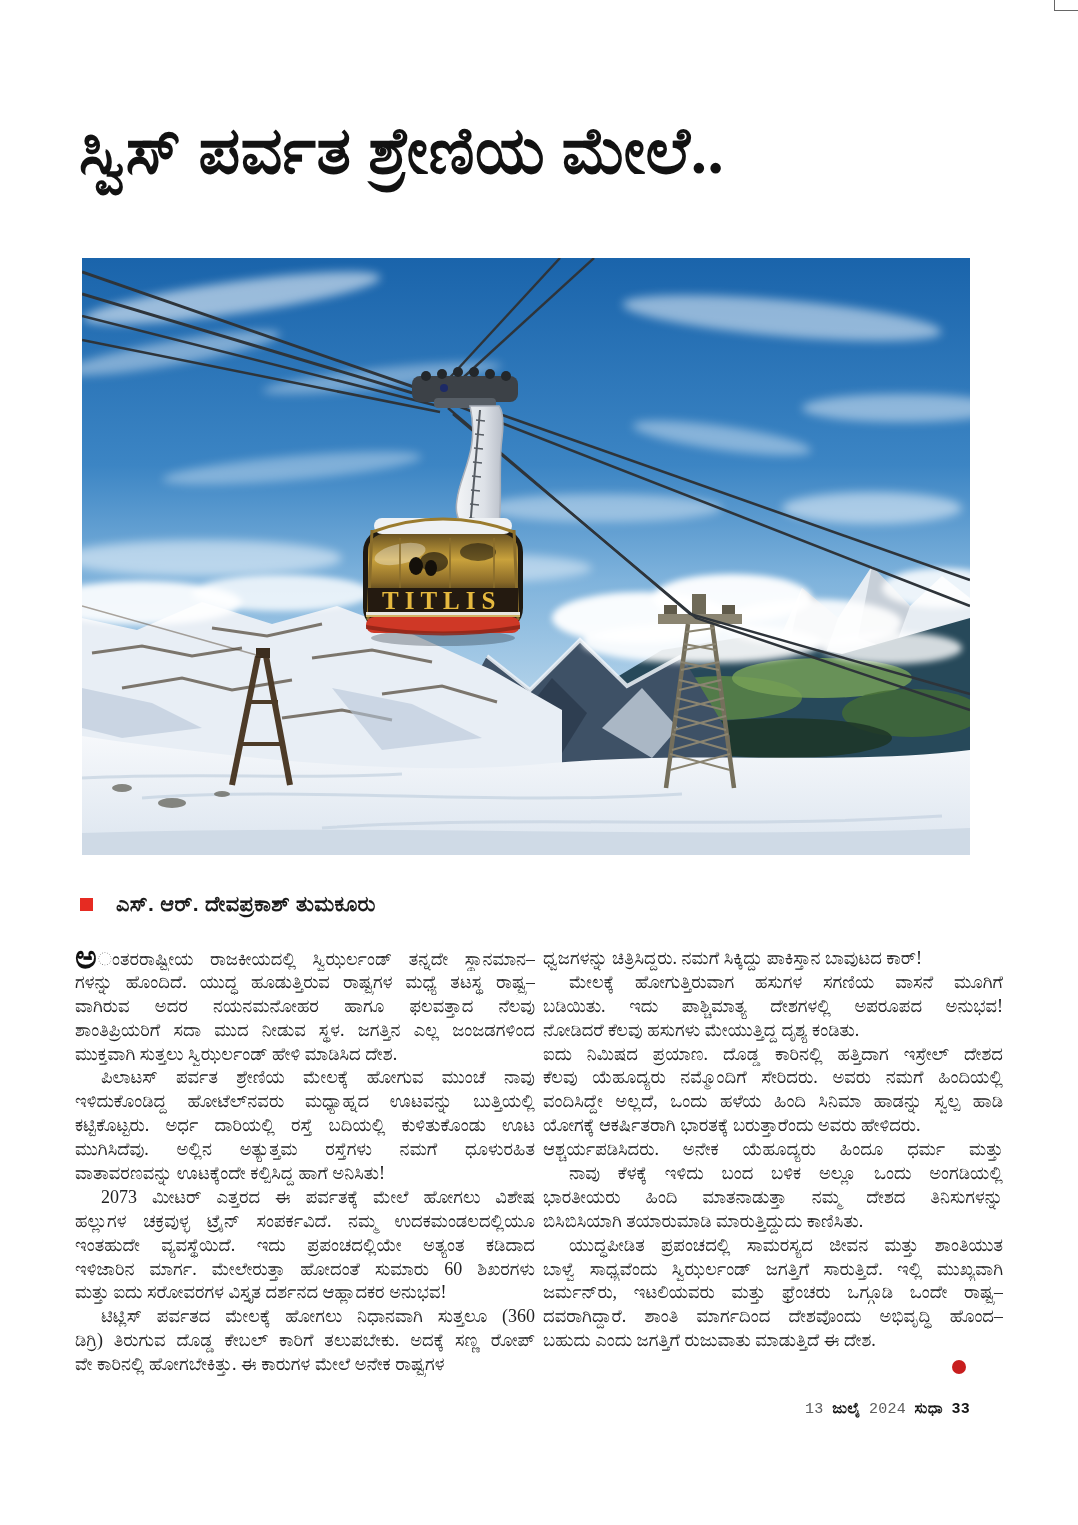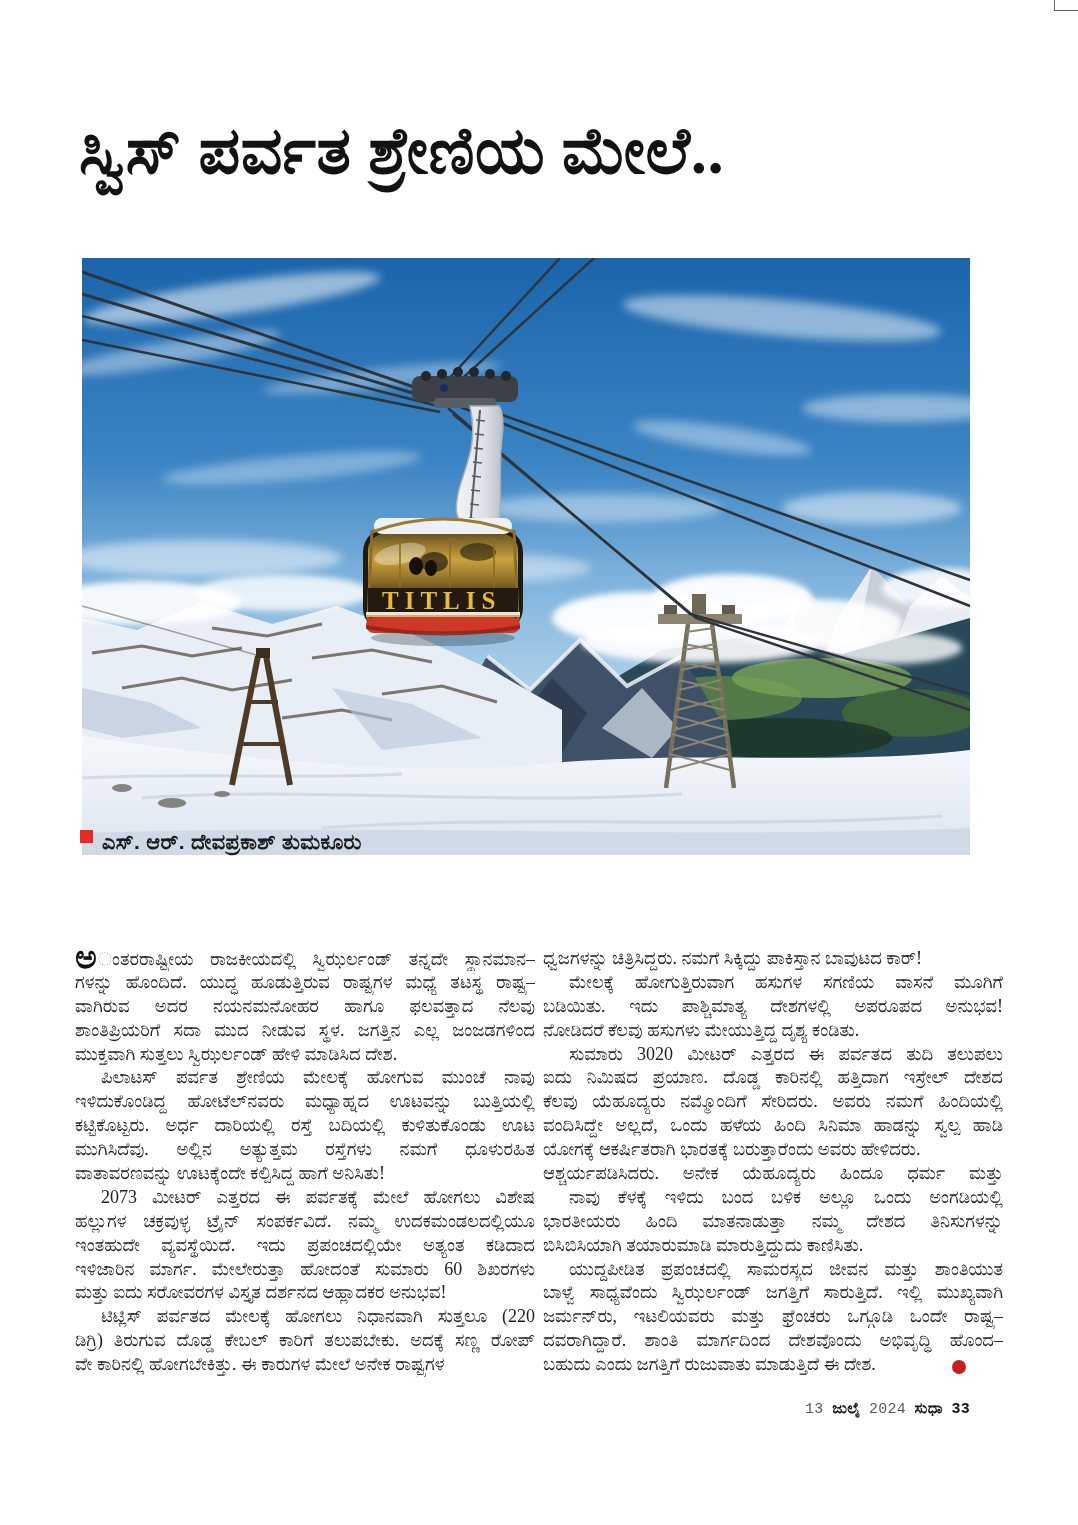--- a/index.html
+++ b/index.html
@@ -16,21 +16,21 @@
     position:absolute;left:79px;top:108px;width:940px;
     font-size:65px;font-weight:bold;color:#121212;line-height:1.35;
     letter-spacing:.5px;white-space:nowrap;
   }
   .photo{
     position:absolute;left:82px;top:258px;width:888px;height:597px;
     overflow:hidden;background:#2f79b8;
   }
   .photo svg{display:block;width:888px;height:597px;}
   .byline{
-    position:absolute;left:80px;top:830px;display:flex;gap:9px;
+    position:absolute;left:80px;top:892px;display:flex;align-items:center;gap:23px;
     font-family:"Liberation Sans","DejaVu Sans",sans-serif;
   }
   .byline-square{width:13px;height:13px;background:#e62b22;flex:0 0 auto;}
   .byline-text{font-size:21px;font-weight:bold;color:#1c1c1c;letter-spacing:.3px;}
   .col{
     position:absolute;top:947px;width:460px;height:436px;color:#222;
     font-size:18px;overflow:hidden;
   }
   .col-left{left:75px;}
   .col-right{left:543px;}
@@ -277,30 +277,29 @@
       <div class="bodyline indent">ಪಿಲಾಟಸ್ ಪರ್ವತ ಶ್ರೇಣಿಯ ಮೇಲಕ್ಕೆ ಹೋಗುವ ಮುಂಚೆ ನಾವು</div>
       <div class="bodyline">ಇಳಿದುಕೊಂಡಿದ್ದ ಹೋಟೆಲ್‌ನವರು ಮಧ್ಯಾಹ್ನದ ಊಟವನ್ನು ಬುತ್ತಿಯಲ್ಲಿ</div>
       <div class="bodyline">ಕಟ್ಟಿಕೊಟ್ಟರು. ಅರ್ಧ ದಾರಿಯಲ್ಲಿ ರಸ್ತೆ ಬದಿಯಲ್ಲಿ ಕುಳಿತುಕೊಂಡು ಊಟ</div>
       <div class="bodyline">ಮುಗಿಸಿದೆವು. ಅಲ್ಲಿನ ಅತ್ಯುತ್ತಮ ರಸ್ತೆಗಳು ನಮಗೆ ಧೂಳುರಹಿತ</div>
       <div class="bodyline pend">ವಾತಾವರಣವನ್ನು ಊಟಕ್ಕೆಂದೇ ಕಲ್ಪಿಸಿದ್ದ ಹಾಗೆ ಅನಿಸಿತು!</div>
       <div class="bodyline indent">2073 ಮೀಟರ್ ಎತ್ತರದ ಈ ಪರ್ವತಕ್ಕೆ ಮೇಲೆ ಹೋಗಲು ವಿಶೇಷ</div>
       <div class="bodyline">ಹಲ್ಲುಗಳ ಚಕ್ರವುಳ್ಳ ಟ್ರೈನ್ ಸಂಪರ್ಕವಿದೆ. ನಮ್ಮ ಉದಕಮಂಡಲದಲ್ಲಿಯೂ</div>
       <div class="bodyline">ಇಂತಹುದೇ ವ್ಯವಸ್ಥೆಯಿದೆ. ಇದು ಪ್ರಪಂಚದಲ್ಲಿಯೇ ಅತ್ಯಂತ ಕಡಿದಾದ</div>
       <div class="bodyline">ಇಳಿಜಾರಿನ ಮಾರ್ಗ. ಮೇಲೇರುತ್ತಾ ಹೋದಂತೆ ಸುಮಾರು 60 ಶಿಖರಗಳು</div>
       <div class="bodyline pend">ಮತ್ತು ಐದು ಸರೋವರಗಳ ವಿಸ್ತೃತ ದರ್ಶನದ ಆಹ್ಲಾದಕರ ಅನುಭವ!</div>
-      <div class="bodyline indent">ಟಿಟ್ಲಿಸ್ ಪರ್ವತದ ಮೇಲಕ್ಕೆ ಹೋಗಲು ನಿಧಾನವಾಗಿ ಸುತ್ತಲೂ (220</div>
+      <div class="bodyline indent">ಟಿಟ್ಲಿಸ್ ಪರ್ವತದ ಮೇಲಕ್ಕೆ ಹೋಗಲು ನಿಧಾನವಾಗಿ ಸುತ್ತಲೂ (360</div>
       <div class="bodyline">ಡಿಗ್ರಿ) ತಿರುಗುವ ದೊಡ್ಡ ಕೇಬಲ್ ಕಾರಿಗೆ ತಲುಪಬೇಕು. ಅದಕ್ಕೆ ಸಣ್ಣ ರೋಪ್</div>
       <div class="bodyline pend">ವೇ ಕಾರಿನಲ್ಲಿ ಹೋಗಬೇಕಿತ್ತು. ಈ ಕಾರುಗಳ ಮೇಲೆ ಅನೇಕ ರಾಷ್ಟ್ರಗಳ</div>
     </div>
   <div class="col col-right">
       <div class="bodyline pend">ಧ್ವಜಗಳನ್ನು ಚಿತ್ರಿಸಿದ್ದರು. ನಮಗೆ ಸಿಕ್ಕಿದ್ದು ಪಾಕಿಸ್ತಾನ ಬಾವುಟದ ಕಾರ್!</div>
       <div class="bodyline indent">ಮೇಲಕ್ಕೆ ಹೋಗುತ್ತಿರುವಾಗ ಹಸುಗಳ ಸಗಣಿಯ ವಾಸನೆ ಮೂಗಿಗೆ</div>
       <div class="bodyline">ಬಡಿಯಿತು. ಇದು ಪಾಶ್ಚಿಮಾತ್ಯ ದೇಶಗಳಲ್ಲಿ ಅಪರೂಪದ ಅನುಭವ!</div>
       <div class="bodyline pend">ನೋಡಿದರೆ ಕೆಲವು ಹಸುಗಳು ಮೇಯುತ್ತಿದ್ದ ದೃಶ್ಯ ಕಂಡಿತು.</div>
-      <div class="bodyline indent">ಸುಮಾರು 3020 ಮೀಟರ್ ಎತ್ತರದ ಈ ಪರ್ವತದ ತುದಿ ತಲುಪಲು</div>
       <div class="bodyline">ಐದು ನಿಮಿಷದ ಪ್ರಯಾಣ. ದೊಡ್ಡ ಕಾರಿನಲ್ಲಿ ಹತ್ತಿದಾಗ ಇಸ್ರೇಲ್ ದೇಶದ</div>
       <div class="bodyline">ಕೆಲವು ಯೆಹೂದ್ಯರು ನಮ್ಮೊಂದಿಗೆ ಸೇರಿದರು. ಅವರು ನಮಗೆ ಹಿಂದಿಯಲ್ಲಿ</div>
       <div class="bodyline">ವಂದಿಸಿದ್ದೇ ಅಲ್ಲದೆ, ಒಂದು ಹಳೆಯ ಹಿಂದಿ ಸಿನಿಮಾ ಹಾಡನ್ನು ಸ್ವಲ್ಪ ಹಾಡಿ</div>
       <div class="bodyline pend">ಯೋಗಕ್ಕೆ ಆಕರ್ಷಿತರಾಗಿ ಭಾರತಕ್ಕೆ ಬರುತ್ತಾರೆಂದು ಅವರು ಹೇಳಿದರು.</div>
       <div class="bodyline">ಆಶ್ಚರ್ಯಪಡಿಸಿದರು. ಅನೇಕ ಯೆಹೂದ್ಯರು ಹಿಂದೂ ಧರ್ಮ ಮತ್ತು</div>
       <div class="bodyline indent">ನಾವು ಕೆಳಕ್ಕೆ ಇಳಿದು ಬಂದ ಬಳಿಕ ಅಲ್ಲೂ ಒಂದು ಅಂಗಡಿಯಲ್ಲಿ</div>
       <div class="bodyline">ಭಾರತೀಯರು ಹಿಂದಿ ಮಾತನಾಡುತ್ತಾ ನಮ್ಮ ದೇಶದ ತಿನಿಸುಗಳನ್ನು</div>
       <div class="bodyline pend">ಬಿಸಿಬಿಸಿಯಾಗಿ ತಯಾರುಮಾಡಿ ಮಾರುತ್ತಿದ್ದುದು ಕಾಣಿಸಿತು.</div>
       <div class="bodyline indent">ಯುದ್ಧಪೀಡಿತ ಪ್ರಪಂಚದಲ್ಲಿ ಸಾಮರಸ್ಯದ ಜೀವನ ಮತ್ತು ಶಾಂತಿಯುತ</div>
       <div class="bodyline">ಬಾಳ್ವೆ ಸಾಧ್ಯವೆಂದು ಸ್ವಿಝರ್ಲಂಡ್ ಜಗತ್ತಿಗೆ ಸಾರುತ್ತಿದೆ. ಇಲ್ಲಿ ಮುಖ್ಯವಾಗಿ</div>

